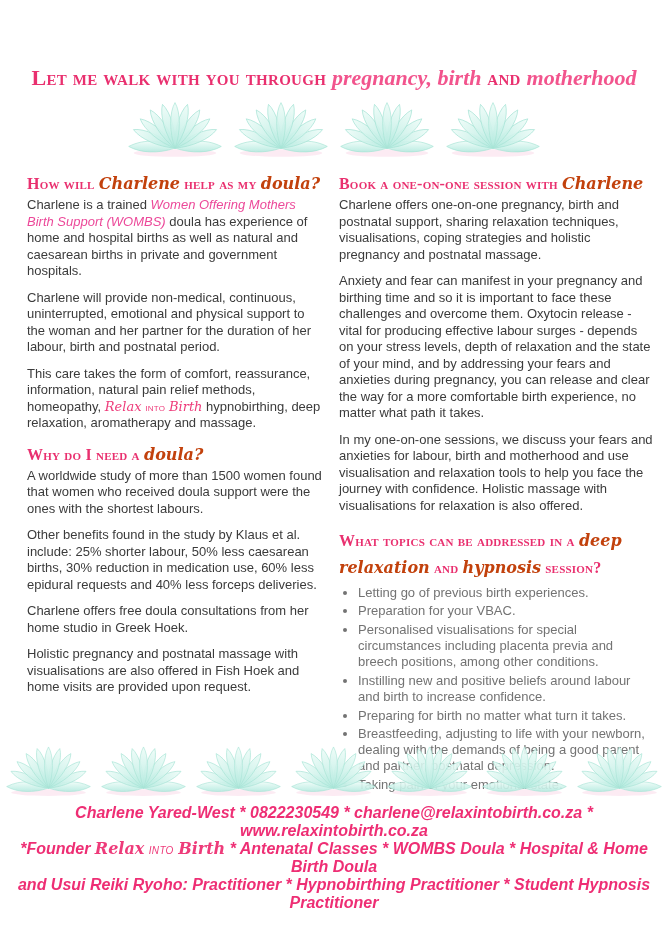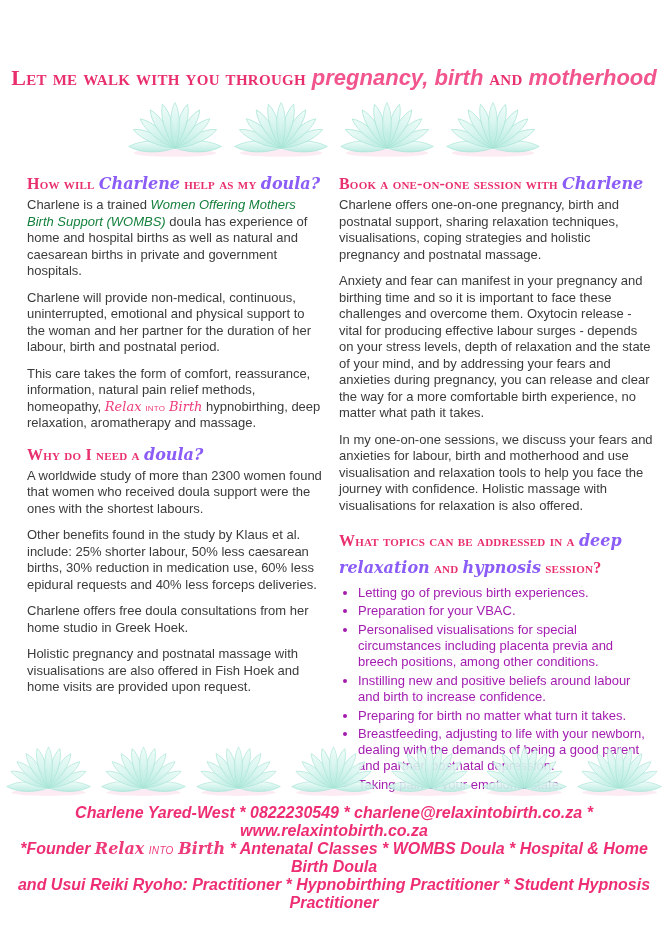--- a/index.html
+++ b/index.html
@@ -11,21 +11,21 @@
   .page { width:668px; height:939px; position:relative; background:#fff; }
 
   
   .title {
     padding-top:66px; text-align:center;
     font-family:"Liberation Serif", serif; font-weight:bold;
     font-variant:small-caps; font-size:22px; letter-spacing:.3px;
     color:#e9306f; line-height:1.1;
   }
   .title .script {
-    font-family:Liberation Sans, sans-serif; font-style:italic;
+    font-family:Liberation Serif, serif; font-style:italic;
     font-variant:normal; color:#f2548d; letter-spacing:0;
   }
 
   
   .lotus-row-top { display:flex; justify-content:center; margin-top:6px; }
   .lotus-row-top .lotus { width:106px; height:62px; }
   .lotus-row-bottom { display:flex; justify-content:space-between; padding:0 1px; }
   .lotus-row-bottom .lotus { width:95px; height:56px; }
 
   
@@ -33,41 +33,41 @@
   .col-left  { width:299px; flex:0 0 299px; }
   .col-right { width:314px; flex:0 0 314px; }
 
   h3.heading {
     font-family:"Liberation Serif", serif; font-weight:bold;
     font-variant:small-caps; font-size:16px; letter-spacing:.2px;
     color:#e9306f; line-height:1.25; margin:0 0 3px 0;
   }
   h3.heading .script {
     font-family:"DejaVu Serif", serif; font-style:italic;
-    font-variant:normal; letter-spacing:0; color:#8b5cf6;
+    font-variant:normal; letter-spacing:0; color:#c2410c;
   }
   h3.heading.mt { margin-top:13px; }
   h3.heading.tall { line-height:1.7; }
 
   p.body {
     font-size:13px; line-height:1.27; margin:0 0 10px 0; color:#3b3b3b;
   }
-  p.body .ital { font-style:italic; color:#15803d; }
+  p.body .ital { font-style:italic; color:#ec4899; }
 
   .brand { color:#ee3b7a; white-space:nowrap; }
   .brand .script {
     font-family:"DejaVu Serif", serif; font-style:italic;
   }
   .brand .caps {
     font-variant:small-caps; font-weight:normal; font-size:.92em; letter-spacing:.3px;text-align:center;
   }
 
   ul.bullets { list-style:disc; padding-left:19px; margin:2px 0 0 0; }
   ul.bullets li {
-    font-size:13px; line-height:1.22; margin-bottom:3px; color:#a21caf;
+    font-size:13px; line-height:1.22; margin-bottom:3px; color:#737373;
   }
 
   
   .bottom { position:absolute; left:0; right:0; top:741; top:741px; }
   .footer { margin-top:7px; text-align:center; color:#ee2e74; font-style:italic; }
   .footer .line { font-size:16px; line-height:18px; font-weight:bold; }
   .footer .brand .script { font-weight:bold; }
 </style>
 </head>
 <body>
@@ -125,21 +125,21 @@
       <p class="body">
         <span>Charlene is a trained </span><span class="ital">Women Offering Mothers Birth Support (WOMBS)</span><span> doula has experience of home and hospital births as well as natural and caesarean births in private and government hospitals.</span>
       </p>
       <p class="body">Charlene will provide non-medical, continuous, uninterrupted, emotional and physical support to the woman and her partner for the duration of her labour, birth and postnatal period.</p>
       <p class="body">
         <span>This care takes the form of comfort, reassurance, information, natural pain relief methods, homeopathy, </span><span class="brand"><span class="script">Relax</span> <span class="caps">into</span> <span class="script">Birth</span></span><span> hypnobirthing, deep relaxation, aromatherapy and massage.</span>
       </p>
       <h3 class="heading mt">
         <span>Why do I need a </span><span class="script">doula?</span>
       </h3>
-      <p class="body">A worldwide study of more than 2300 women found that women who received doula support were the ones with the shortest labours.</p>
+      <p class="body">A worldwide study of more than 1500 women found that women who received doula support were the ones with the shortest labours.</p>
       <p class="body">Other benefits found in the study by Klaus et al. include:  25% shorter labour, 50% less caesarean births, 30% reduction in medication use, 60% less epidural requests and 40% less forceps deliveries.</p>
       <p class="body">Charlene offers free doula consultations from her home studio in Greek Hoek.</p>
       <p class="body">Holistic pregnancy and postnatal massage with visualisations are also offered in Fish Hoek and home visits are provided upon request.</p>
     </div>
 
     <div class="col-right">
       <h3 class="heading">
         <span>Book a one-on-one session with </span><span class="script">Charlene</span>
       </h3>
       <p class="body">Charlene offers one-on-one pregnancy, birth and postnatal support, sharing relaxation techniques, visualisations, coping strategies and holistic pregnancy and postnatal massage.</p>

